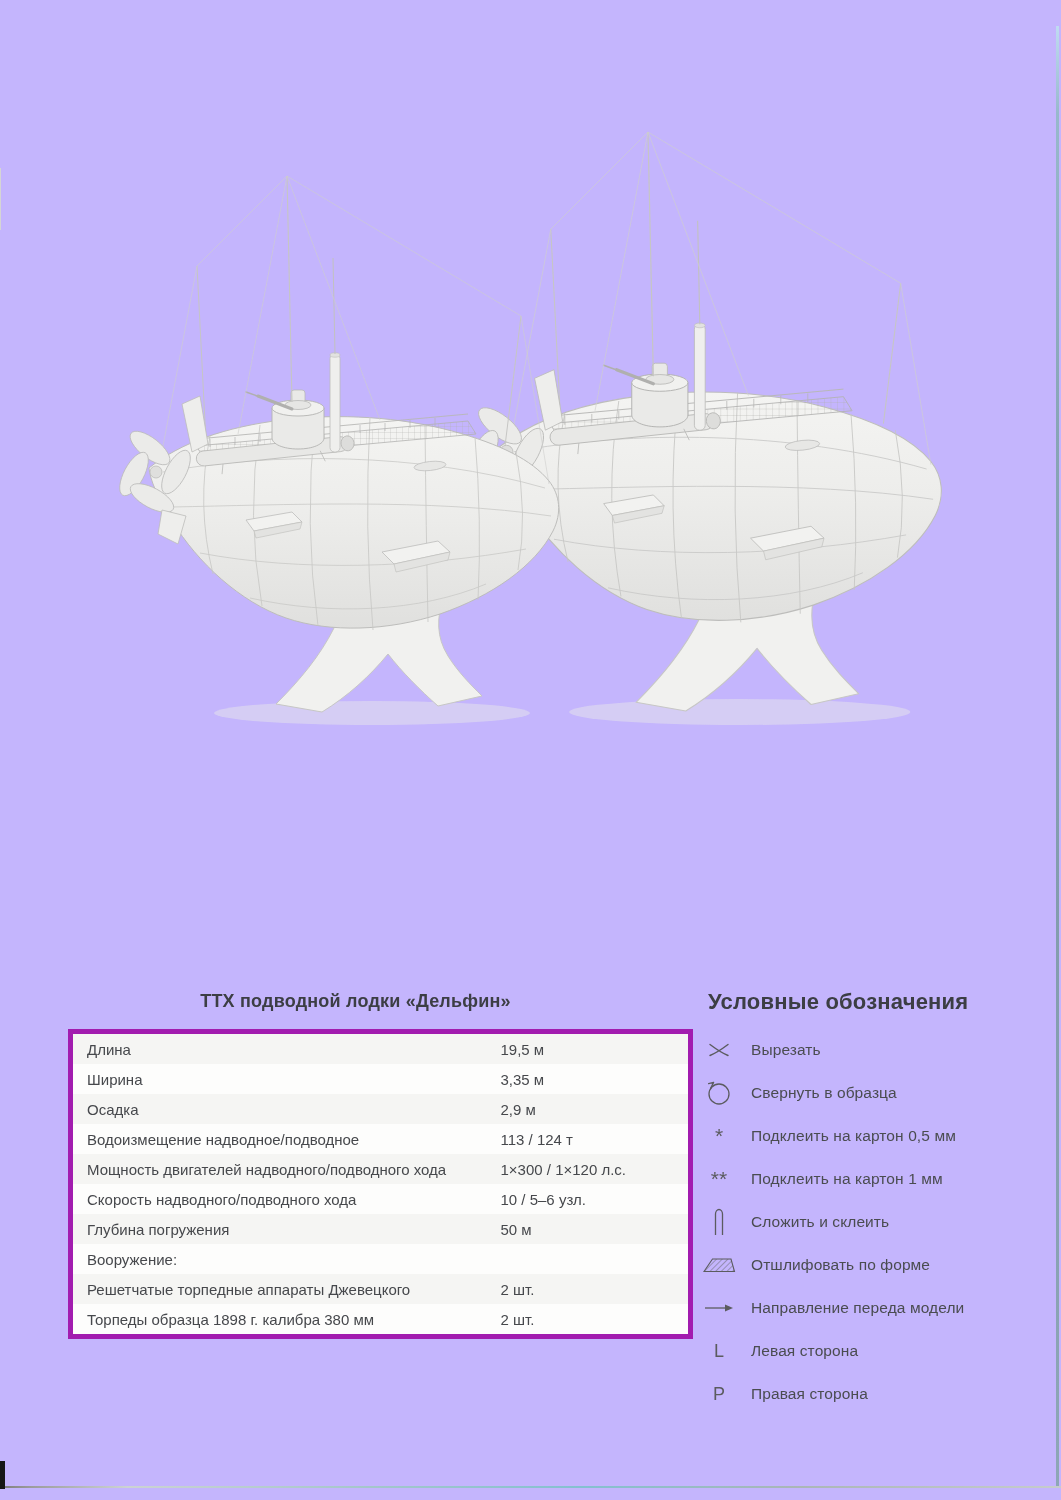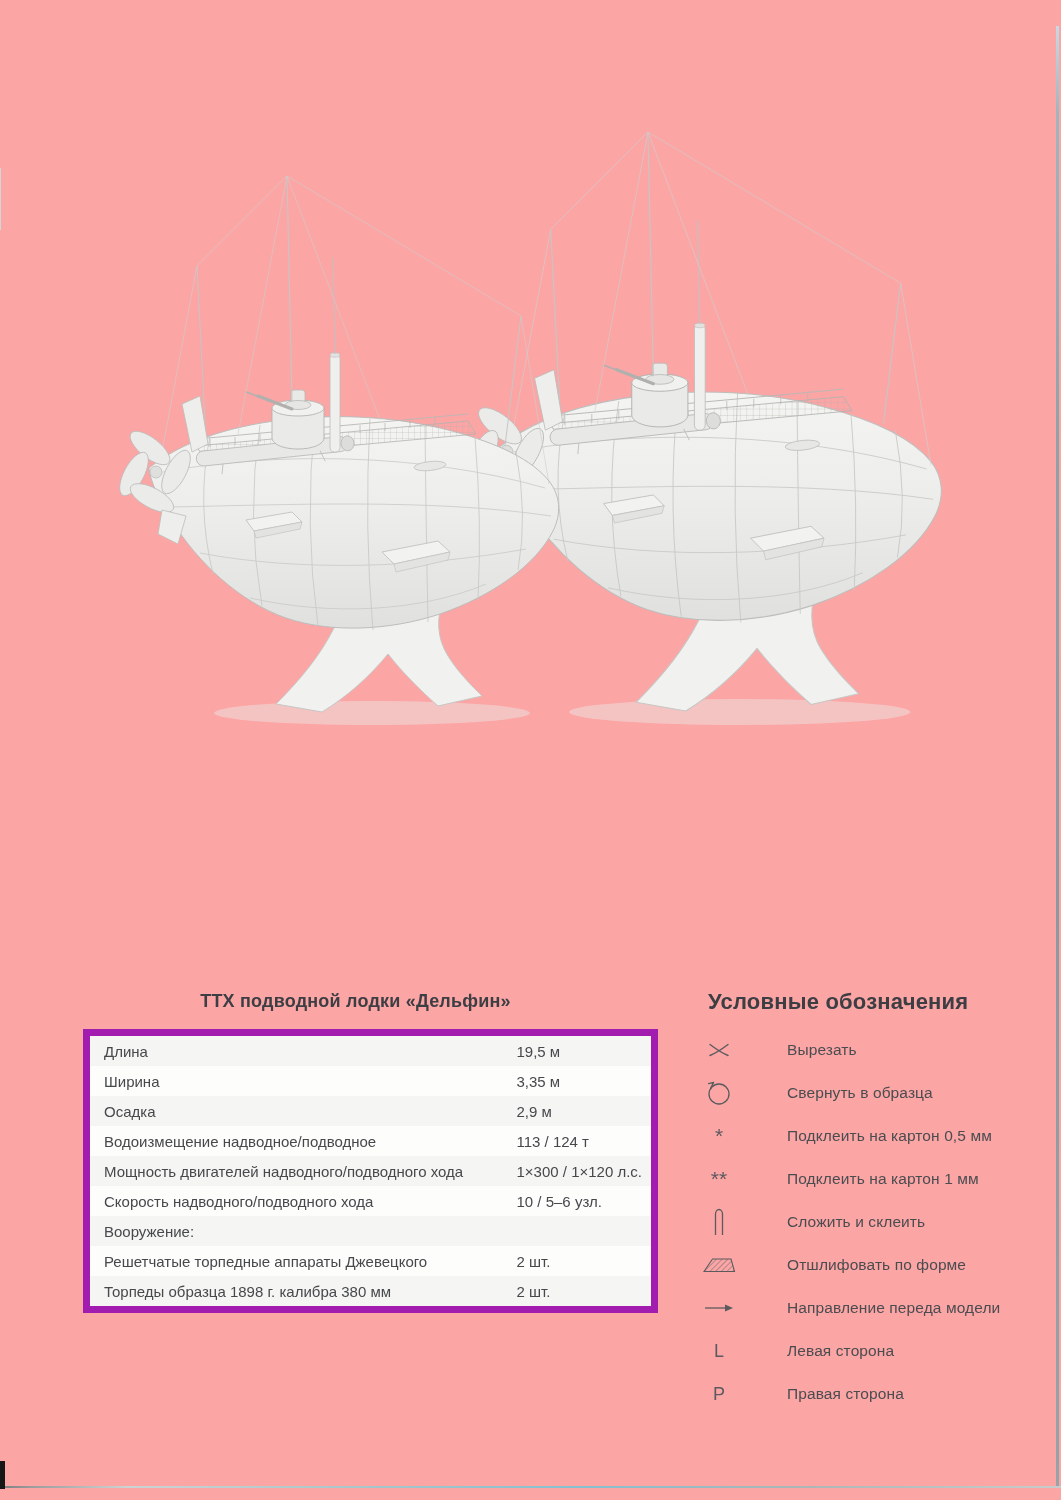--- a/index.html
+++ b/index.html
@@ -1,39 +1,39 @@
 <!DOCTYPE html>
 <html><head>
 <meta charset="utf-8">
 <style>
   html,body{margin:0;padding:0;background:#e9e9e9;}
   .page{
     position:relative; width:1061px; height:1500px; margin:0 auto;
-    background:#fca5a5; overflow:hidden;
+    background:#c4b5fd; overflow:hidden;
     font-family:"Liberation Sans", sans-serif; color:#46484c;
   }
   
   .artwork{position:absolute; left:0; top:0;}
   
   .spec-title{
     position:absolute; left:68px; top:991px; width:575px; margin:0;
     text-align:center; font-size:18px; font-weight:bold; color:#3c3e44; letter-spacing:.2px;
   }
   .spec-table{
-    position:absolute; left:83px; top:1029px; width:575px;
-    border:7px solid #a21caf; border-collapse:collapse; background:#fdfdfc;
+    position:absolute; left:68px; top:1029px; width:625px;
+    border:5px solid #a21caf; border-collapse:collapse; background:#fdfdfc;
   }
   .spec-table td{height:30px; font-size:15px; color:#46484c; vertical-align:middle; padding:0;}
   .spec-table td.c-label{padding-left:14px;}
   .spec-table tr:nth-child(odd){background:#f5f5f3;}
   .spec-table tr.row-section td.c-label{}
   
   .legend{position:absolute; left:702px; top:989px; width:300px;}
   .legend-title{margin:0 0 25px 6px; font-size:22px; font-weight:bold; color:#3c3e44; letter-spacing:.2px;}
-  .lg-row{display:flex; align-items:center; height:20px; margin-bottom:23px;gap:36px;}
+  .lg-row{display:flex; align-items:center; height:20px; margin-bottom:23px;}
   .lg-icon{width:34px; display:flex; justify-content:center; align-items:center; flex:none;}
   .lg-sym{font-size:18px; color:#5b5b5f; line-height:20px;}
   .lg-sym.star{font-size:21px; line-height:30px;}
   .lg-label{margin-left:15px; font-size:15.5px; color:#4a4c50; letter-spacing:.1px; white-space:nowrap;}
   
   .edge-right{position:absolute; left:1056px; top:26px; width:3px; height:1461px;
     background:linear-gradient(180deg,#bfe2f0 0%,#8fb9c3 6%,#7da2a9 28%,#77989f 60%,#84a4aa 100%); opacity:.85;}
   .edge-bottom{position:absolute; left:0; top:1486px; width:1061px; height:2px;
     background:linear-gradient(90deg,#7d7d7d 0%,#9c9c9c 3%,#ccd3d3 12%,#a4c6ca 35%,#84c0d0 55%,#aab6b6 75%,#c6cccc 100%);}
   .corner-black{position:absolute; left:0; top:1461px; width:5px; height:28px; background:#161616;}
@@ -165,20 +165,24 @@
           <td class="c-value">113 / 124 т</td>
         </tr>
       <tr>
           <td class="c-label">Мощность двигателей надводного/подводного хода</td>
           <td class="c-value">1×300 / 1×120 л.с.</td>
         </tr>
       <tr>
           <td class="c-label">Скорость надводного/подводного хода</td>
           <td class="c-value">10 / 5–6 узл.</td>
         </tr>
+      <tr>
+          <td class="c-label">Глубина погружения</td>
+          <td class="c-value">50 м</td>
+        </tr>
       <tr class="row-section">
           <td class="c-label">Вооружение:</td>
           <td class="c-value"></td>
         </tr>
       <tr>
           <td class="c-label">Решетчатые торпедные аппараты Джевецкого</td>
           <td class="c-value">2 шт.</td>
         </tr>
       <tr>
           <td class="c-label">Торпеды образца 1898 г. калибра 380 мм</td>

